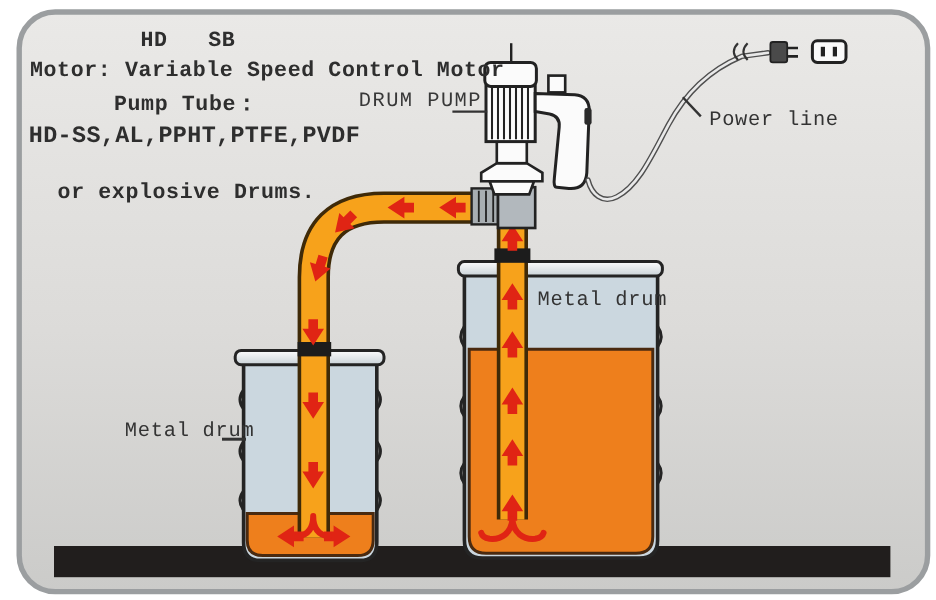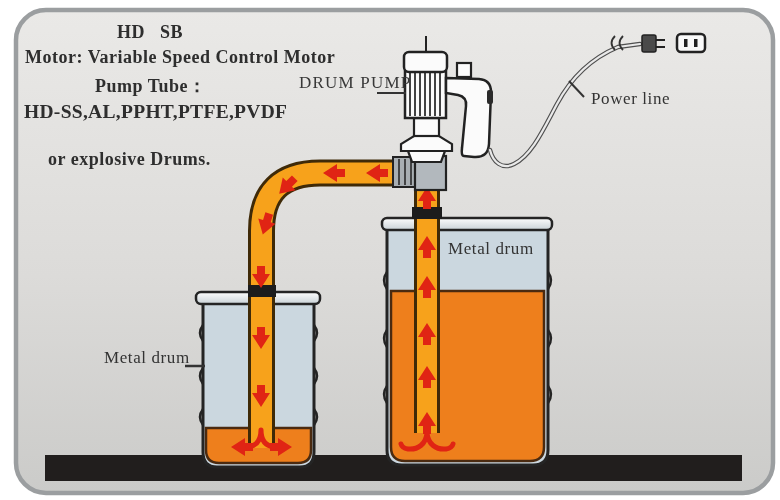--- a/index.html
+++ b/index.html
@@ -1,16 +1,16 @@
 <!DOCTYPE html>
 <html><head>
 <meta charset="utf-8">
 <style>
   html,body{margin:0;padding:0;background:#ffffff;width:780px;height:500px;overflow:hidden;}
-  .stage{position:relative;width:780px;height:500px;font-family:Liberation Serif, serif;}
+  .stage{position:relative;width:780px;height:500px;font-family:Liberation Mono, monospace;}
   svg{position:absolute;top:0;left:0;}
   text{fill:#2e2e2e;}
   .spec{font-weight:bold;font-size:18px;letter-spacing:.5px;}
   .spec-big{font-weight:bold;font-size:19.5px;letter-spacing:.3px;}
   .callout{font-size:17px;fill:#383838;letter-spacing:1.2px;}
   .plain{font-size:17px;fill:#333333;letter-spacing:.6px;}
 </style>
 </head>
 <body>
 

